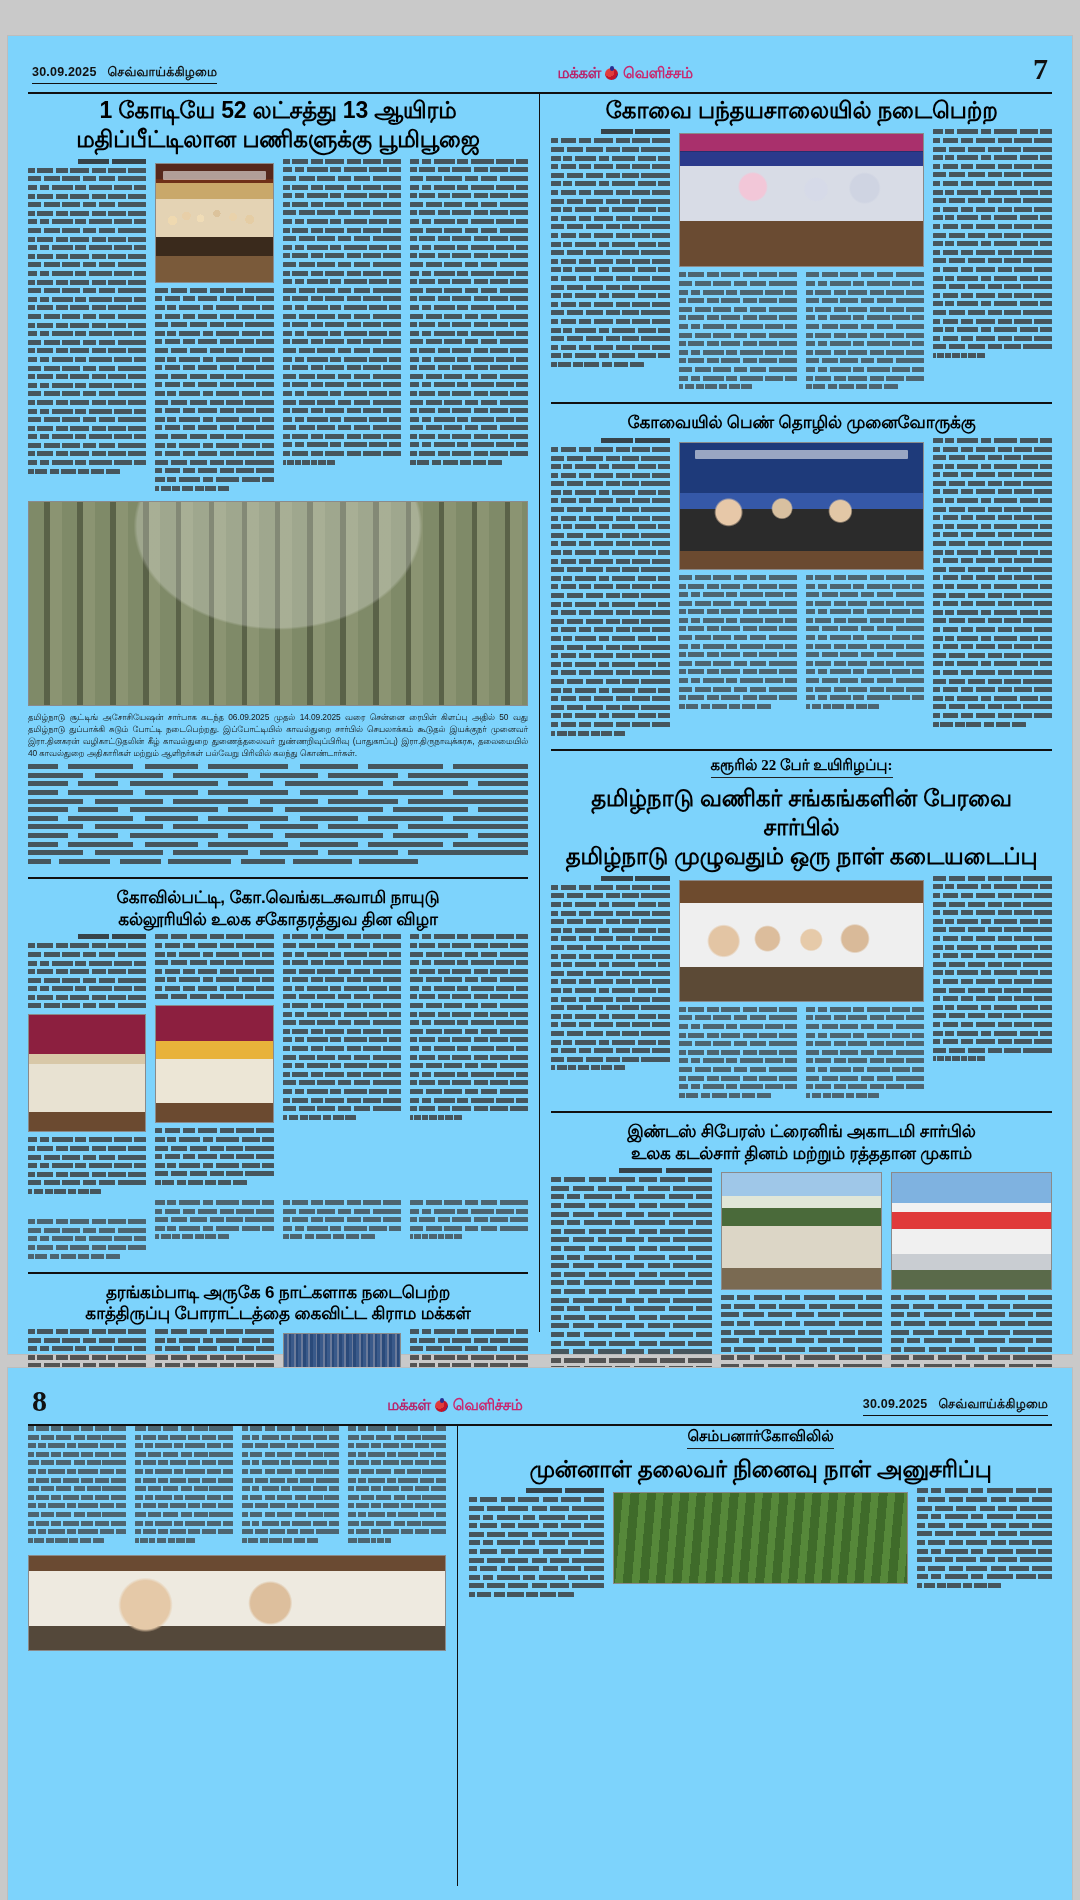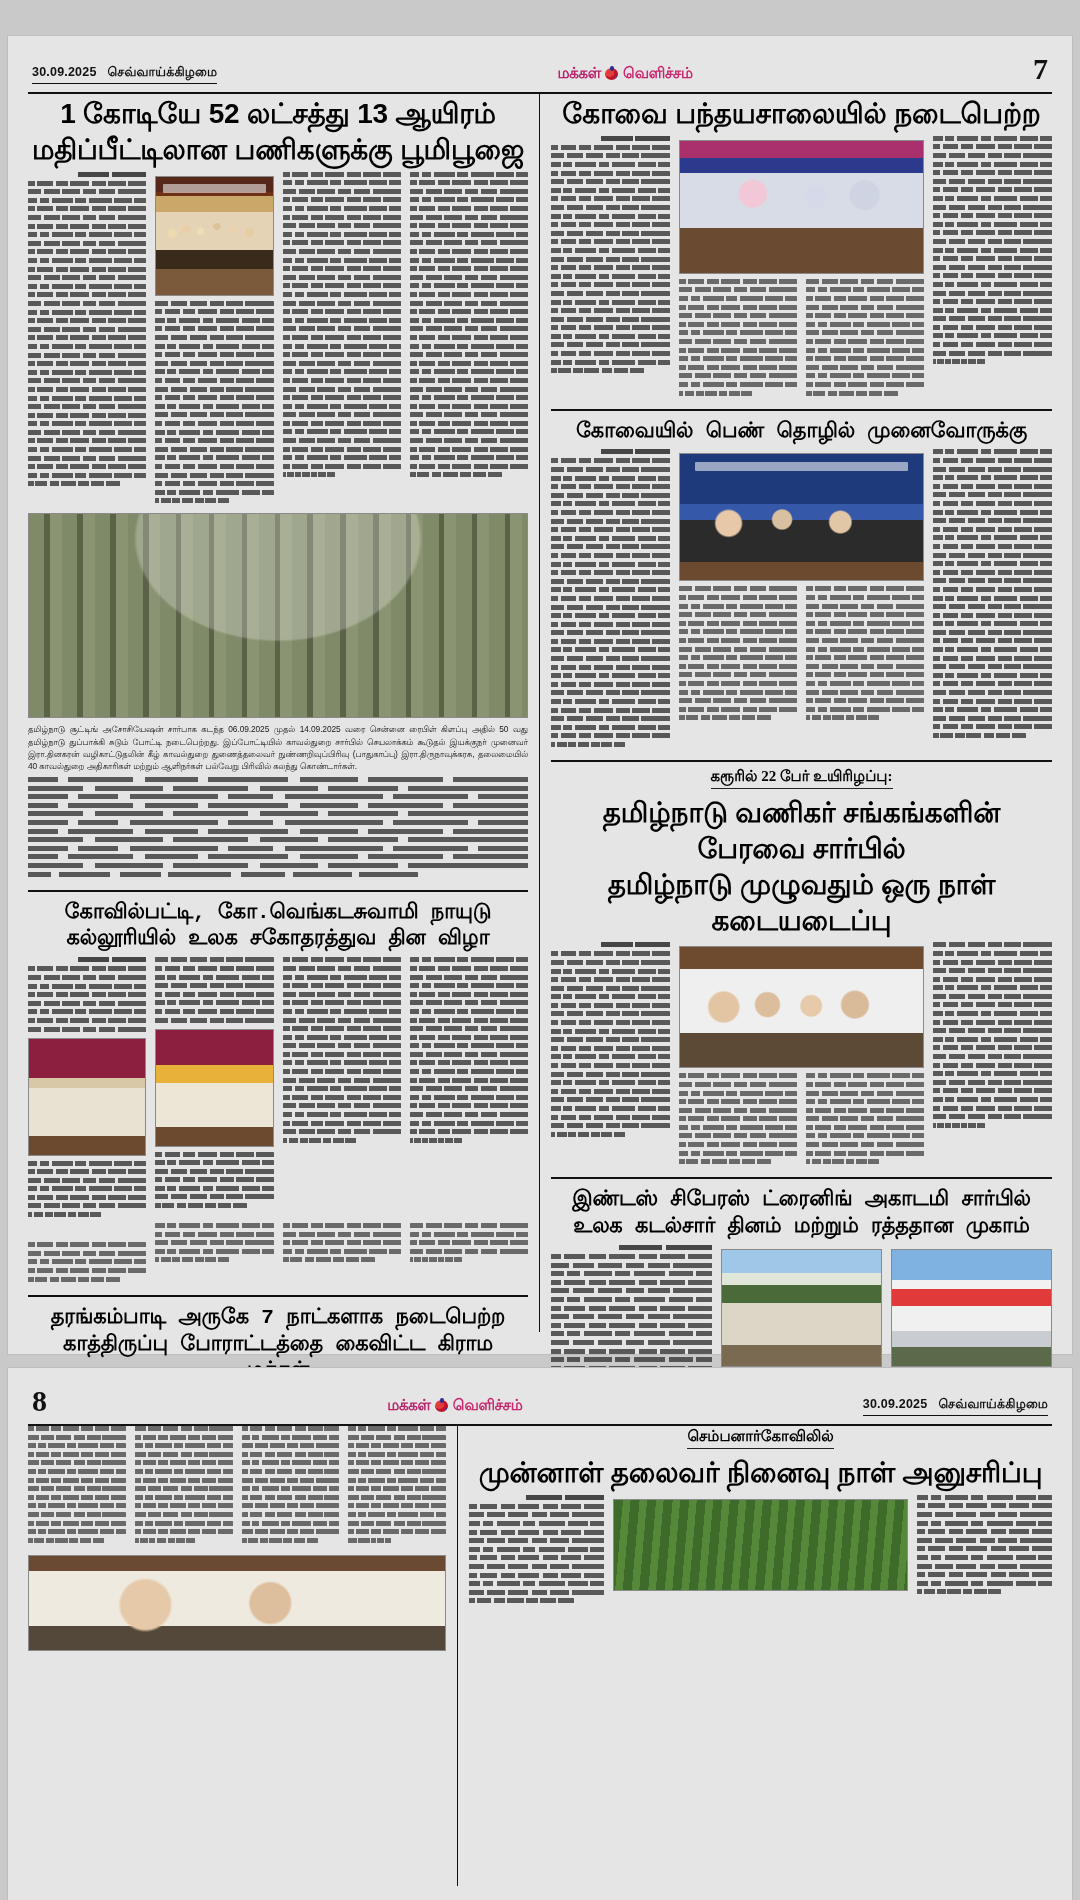--- a/index.html
+++ b/index.html
@@ -13,21 +13,21 @@
     width: 1080px; height: 1900px;
     position: relative;
     background: #c9c9c9;
     overflow: hidden;
   }
 
   
   .sheet {
     position: absolute;
     left: 8px; right: 8px;
-    background: #e5e5e5;
+    background: #7dd3fc;
     box-shadow: 0 0 0 1px #bdbdbd;
   }
   .sheet-top { top: 36px; height: 1318px; }
   .sheet-bottom { top: 1368px; height: 540px; }
 
   .sheet-inner { padding: 14px 20px 10px 20px; height: 100%; }
 
   
   .masthead {
     display: flex; align-items: flex-end;
@@ -76,22 +76,22 @@
 
   
   .hl {
     text-align: center;
     font-weight: 700;
     color: #000;
     line-height: 1.28;
     letter-spacing: -0.2px;
     padding: 2px 0 4px 0;
   }
-  .hl-xl { font-size: 28px; }
-  .hl-lg { font-size: 21px; font-family: Liberation Mono, monospace; }
+  .hl-xl { font-size: 23px; }
+  .hl-lg { font-size: 17px; }
   .kicker {
     text-align: center;
     font-family: "Liberation Serif", serif;
     font-size: 15px; font-weight: 700;
     border-bottom: 1.3px solid #222;
     display: block; width: fit-content; margin: 2px auto 4px auto;
     padding-bottom: 1px;
   }
 
   .hrule { border-top: 2px solid #111; margin: 7px 0 6px 0; }
@@ -607,21 +607,21 @@
                   <div class="ln ital"></div>
                   <div class="ln ital v2"></div>
                   <div class="ln ital short2"></div>
                 </div>
             </div>
           </div>
 
           <div class="hrule"></div>
 
           <div class="hl hl-lg">
-            <div>தரங்கம்பாடி அருகே 7 நாட்களாக நடைபெற்ற</div>
+            <div>தரங்கம்பாடி அருகே 6 நாட்களாக நடைபெற்ற</div>
             <div>காத்திருப்பு போராட்டத்தை கைவிட்ட கிராம மக்கள்</div>
           </div>
 
           <div class="txtcols">
             <div class="txtcol">
               <div class="para">
                 <div class="ln"></div>
                   <div class="ln v2"></div>
                   <div class="ln v3"></div>
                   <div class="ln"></div>

